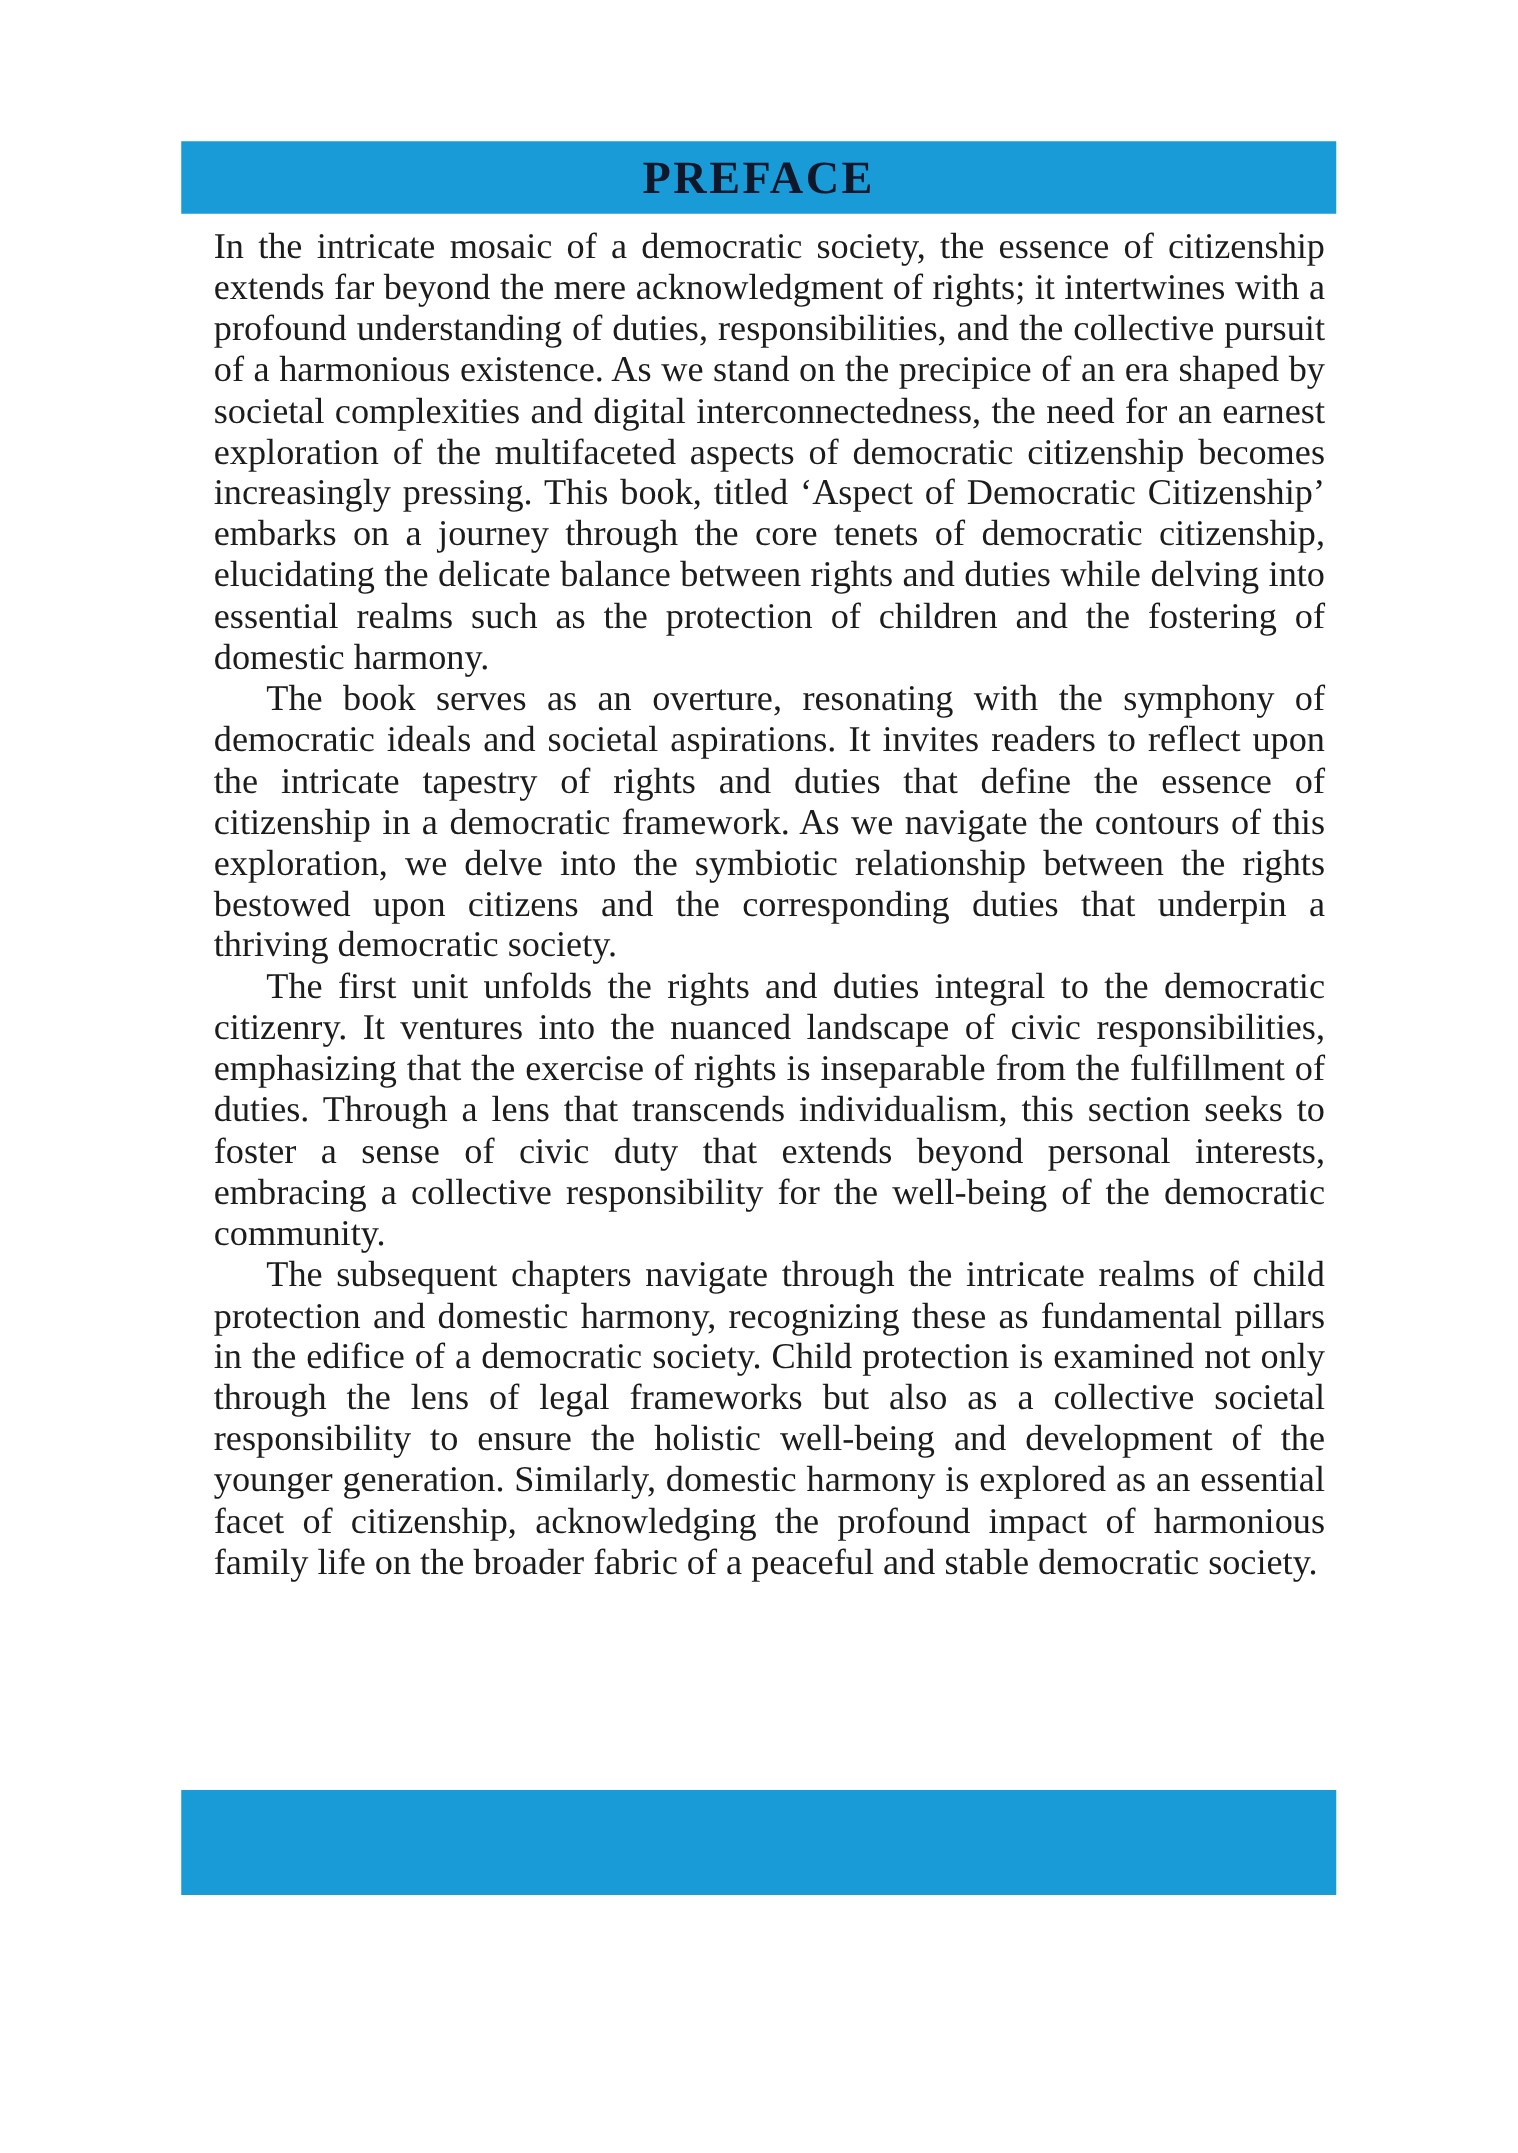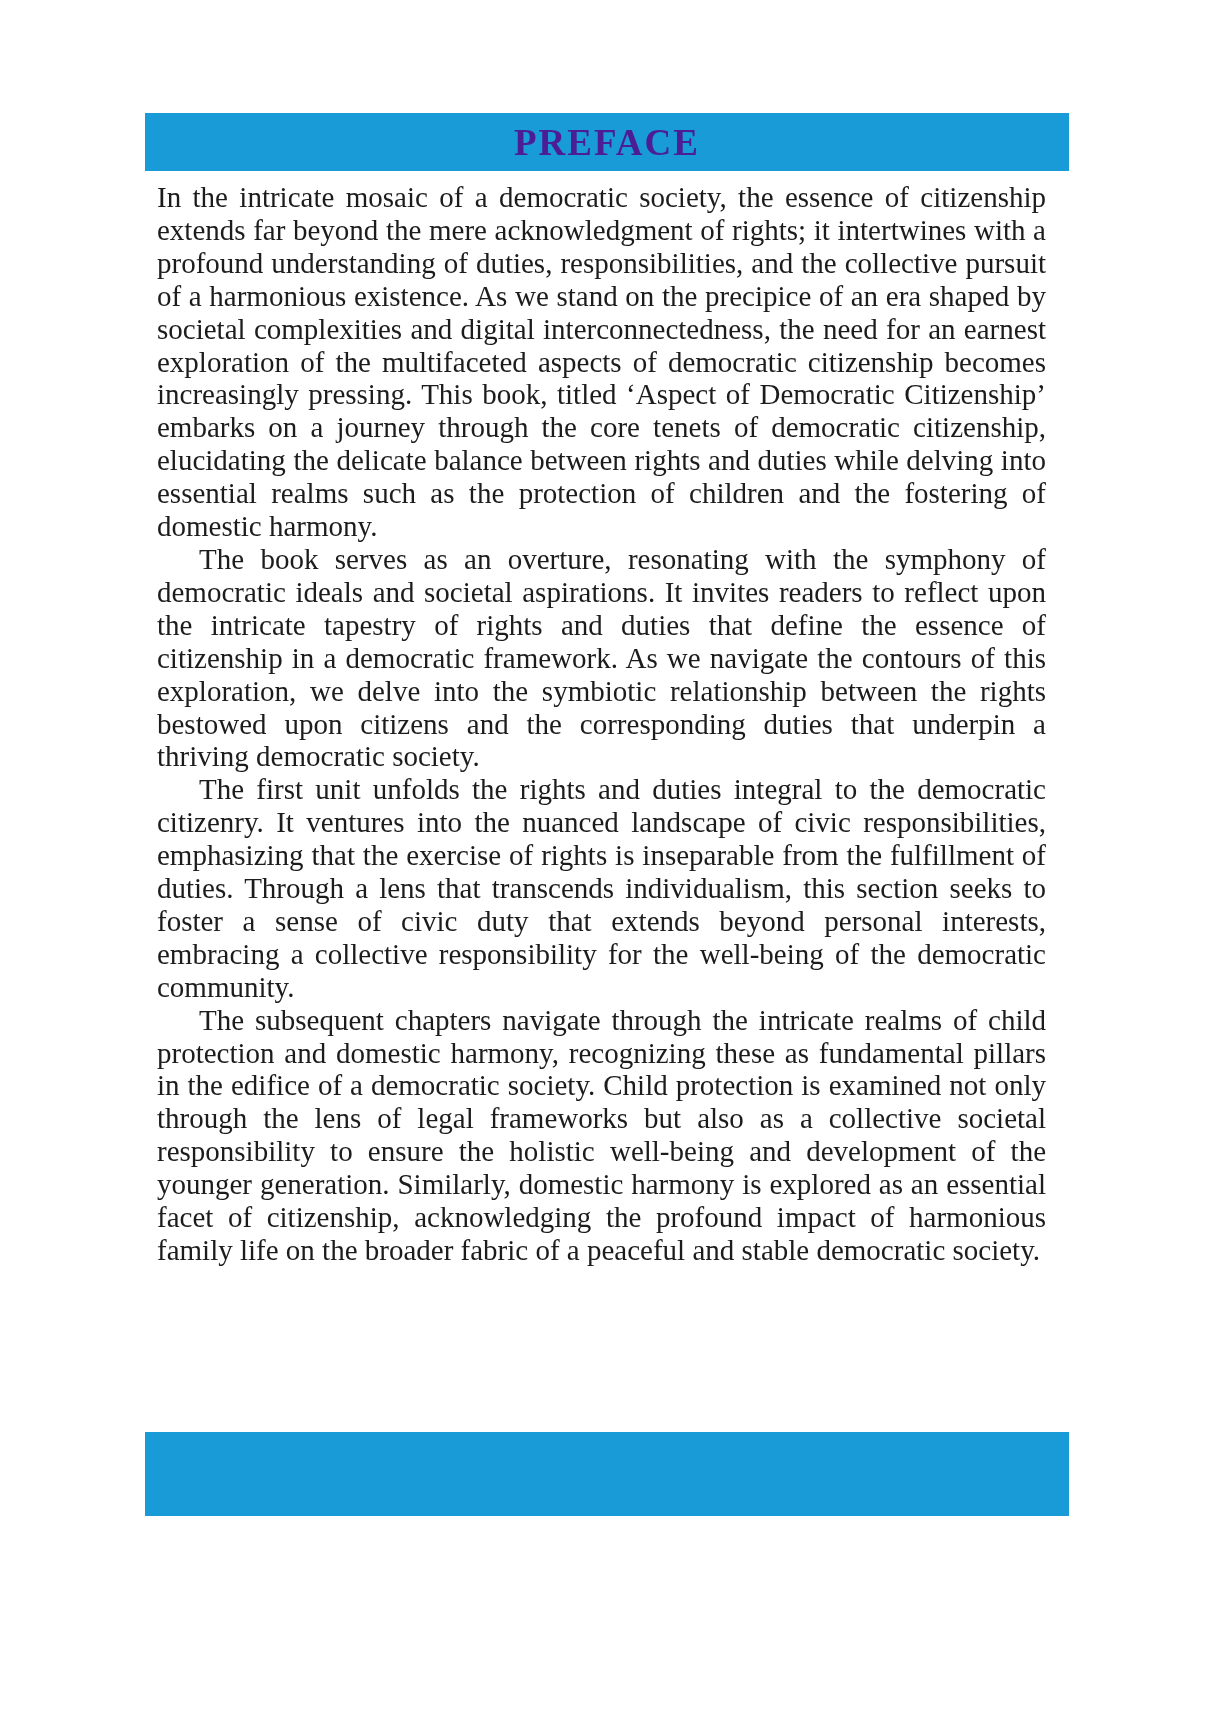--- a/index.html
+++ b/index.html
@@ -26,29 +26,29 @@
     top: 113px;
     width: 924px;
     height: 58px;
     background: var(--accent);
     display: flex;
     align-items: center;
     justify-content: center;
   }
   .page-title {
     margin: 0;
-    color: #4c1d95;
+    color: #0f172a;
     font-family: "Liberation Serif", serif;
     font-size: 37px;
     font-weight: bold;
     letter-spacing: 2px;
   }
   .text-block {
     position: absolute;
-    left: 157px;
+    left: 171px;
     top: 181px;
     width: 889px;
     color: var(--ink);
     font-size: 29px;
     line-height: 32.9px;
     text-align: justify;
     hyphens: none;
     font-family: Liberation Serif, serif;
   }
   .para {

